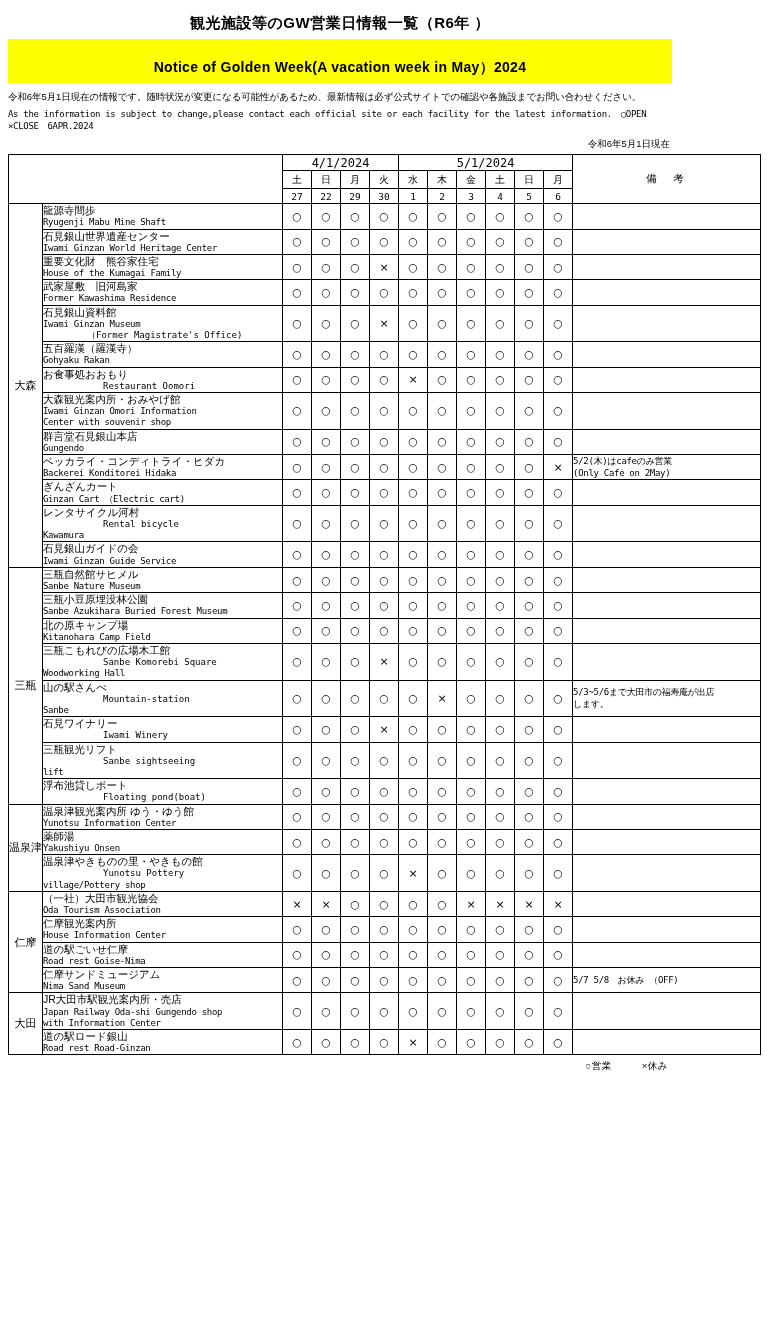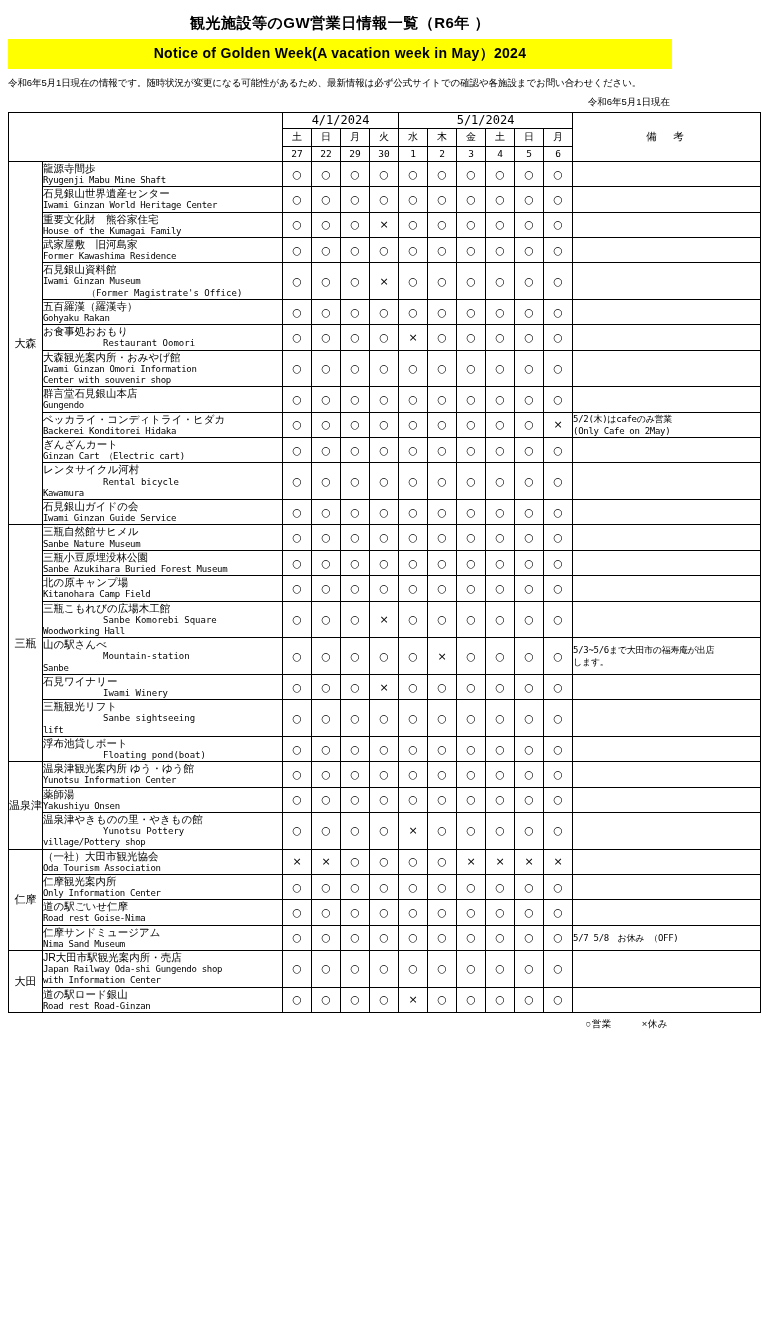--- a/index.html
+++ b/index.html
@@ -17,21 +17,21 @@
     font-size:15px;
     font-weight:bold;
     letter-spacing:0.5px;
     margin:4px 0 6px 0;
   }
   .title-band{
     background:#ffff00;
     text-align:center;
     font-size:14px;
     font-weight:bold;
-    padding:6px 0 6px 0;
+    padding:20px 0 6px 0;
     letter-spacing:0.3px;
   }
   .note-ja{
     font-size:9.5px;
     margin-top:8px;
     line-height:1.35;
     letter-spacing:-0.1px;
   }
   .note-en{
     font-size:9px;
@@ -136,20 +136,21 @@
   }
 </style>
 </head>
 <body>
 
 <div class="page">
 
   <div class="title-main">観光施設等のGW営業日情報一覧（R6年 ）</div>
   <div class="title-band">Notice of Golden Week(A  vacation week in May）2024</div>
   <div class="note-ja">令和6年5月1日現在の情報です。随時状況が変更になる可能性があるため、最新情報は必ず公式サイトでの確認や各施設までお問い合わせください。</div>
+  <div class="note-en">As the information is subject to change,please contact each official site or each facility for  the latest information.　○OPEN　×CLOSE　6APR.2024</div>
   <div class="asof">令和6年5月1日現在</div>
 
   <table class="sched">
     <colgroup>
       <col class="c-group">
         <col class="c-name">
       <col class="c-day">
         <col class="c-day">
         <col class="c-day">
         <col class="c-day">
@@ -628,21 +629,21 @@
           <td class="mark">○</td>
           <td class="mark">×</td>
           <td class="mark">×</td>
           <td class="mark">×</td>
           <td class="mark">×</td>
           <td class="note"></td>
         </tr>
         <tr>
           <td class="name">
             <span class="name-ja">仁摩観光案内所</span>
-            <span class="name-en">Only Information Center</span>
+            <span class="name-en">House Information Center</span>
           </td>
           <td class="mark">○</td>
           <td class="mark">○</td>
           <td class="mark">○</td>
           <td class="mark">○</td>
           <td class="mark">○</td>
           <td class="mark">○</td>
           <td class="mark">○</td>
           <td class="mark">○</td>
           <td class="mark">○</td>

